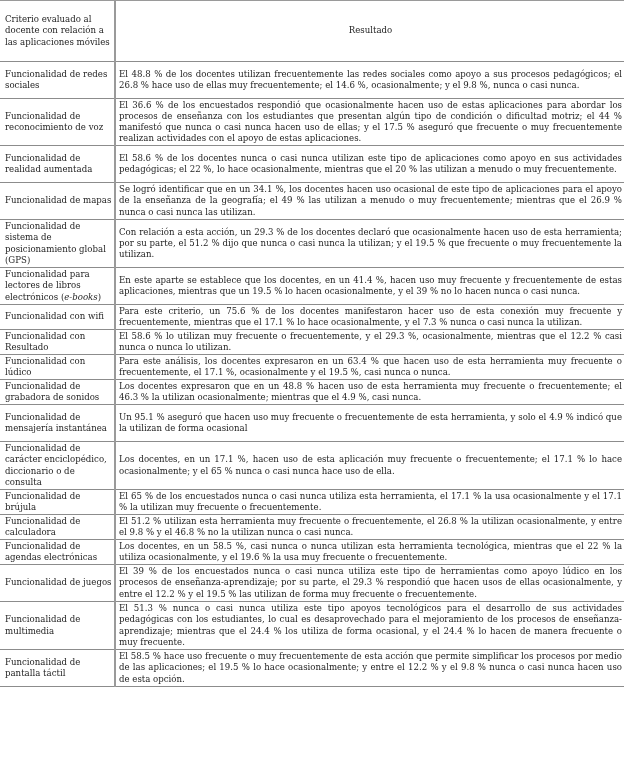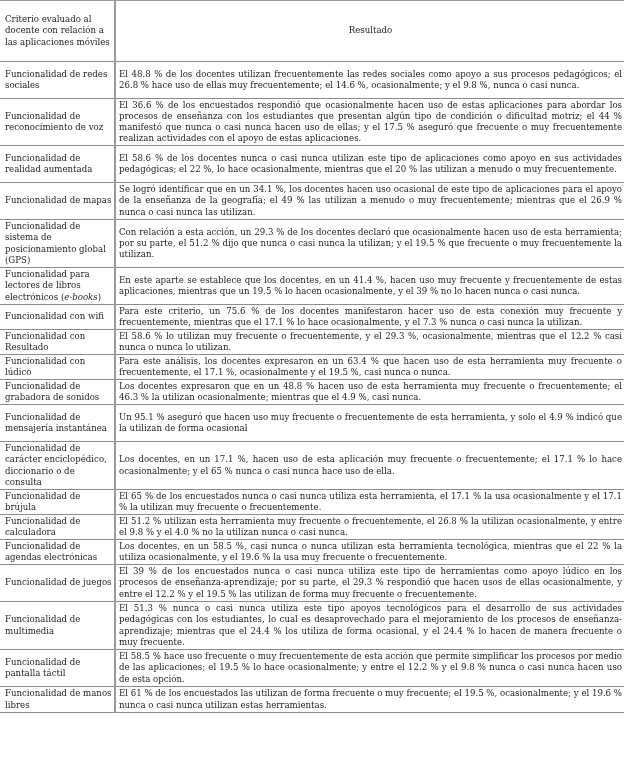--- a/index.html
+++ b/index.html
@@ -92,36 +92,32 @@
   <tr style="height:48px;">
     <td class="col-criterio">Funcionalidad de carácter enciclopédico, diccionario o de consulta</td>
     <td class="col-resultado">Los docentes, en un 17.1 %, hacen uso de esta aplicación muy frecuente o frecuentemente; el 17.1 % lo hace ocasionalmente; y el 65 % nunca o casi nunca hace uso de ella.</td>
   </tr>
   <tr style="height:25px;">
     <td class="col-criterio">Funcionalidad de brújula</td>
     <td class="col-resultado">El 65 % de los encuestados nunca o casi nunca utiliza esta herramienta, el 17.1 % la usa ocasionalmente y el 17.1 % la utilizan muy frecuente o frecuentemente.</td>
   </tr>
   <tr style="height:25px;">
     <td class="col-criterio">Funcionalidad de calculadora</td>
-    <td class="col-resultado">El 51.2 % utilizan esta herramienta muy frecuente o frecuentemente, el 26.8 % la utilizan ocasionalmente, y entre el 9.8 % y el 4.0 % no la utilizan nunca o casi nunca.</td>
+    <td class="col-resultado">El 51.2 % utilizan esta herramienta muy frecuente o frecuentemente, el 26.8 % la utilizan ocasionalmente, y entre el 9.8 % y el 46.8 % no la utilizan nunca o casi nunca.</td>
   </tr>
   <tr style="height:25px;">
     <td class="col-criterio">Funcionalidad de agendas electrónicas</td>
     <td class="col-resultado">Los docentes, en un 58.5 %, casi nunca o nunca utilizan esta herramienta tecnológica, mientras que el 22 % la utiliza ocasionalmente, y el 19.6 % la usa muy frecuente o frecuentemente.</td>
   </tr>
   <tr style="height:37px;">
     <td class="col-criterio">Funcionalidad de juegos</td>
     <td class="col-resultado">El 39 % de los encuestados nunca o casi nunca utiliza este tipo de herramientas como apoyo lúdico en los procesos de enseñanza-aprendizaje; por su parte, el 29.3 % respondió que hacen usos de ellas ocasionalmente, y entre el 12.2 % y el 19.5 % las utilizan de forma muy frecuente o frecuentemente.</td>
   </tr>
   <tr style="height:48px;">
     <td class="col-criterio">Funcionalidad de multimedia</td>
     <td class="col-resultado">El 51.3 % nunca o casi nunca utiliza este tipo apoyos tecnológicos para el desarrollo de sus actividades pedagógicas con los estudiantes, lo cual es desaprovechado para el mejoramiento de los procesos de enseñanza-aprendizaje; mientras que el 24.4 % los utiliza de forma ocasional, y el 24.4 % lo hacen de manera frecuente o muy frecuente.</td>
   </tr>
   <tr style="height:37px;">
     <td class="col-criterio">Funcionalidad de pantalla táctil</td>
     <td class="col-resultado">El 58.5 % hace uso frecuente o muy frecuentemente de esta acción que permite simplificar los procesos por medio de las aplicaciones; el 19.5 % lo hace ocasionalmente; y entre el 12.2 % y el 9.8 % nunca o casi nunca hacen uso de esta opción.</td>
   </tr>
-  <tr style="height:26px;">
-    <td class="col-criterio">Funcionalidad de manos libres</td>
-    <td class="col-resultado">El 61 % de los encuestados las utilizan de forma frecuente o muy frecuente; el 19.5 %, ocasionalmente; y el 19.6 % nunca o casi nunca utilizan estas herramientas.</td>
-  </tr>
 </tbody>
   </table>
 
 </body></html>

